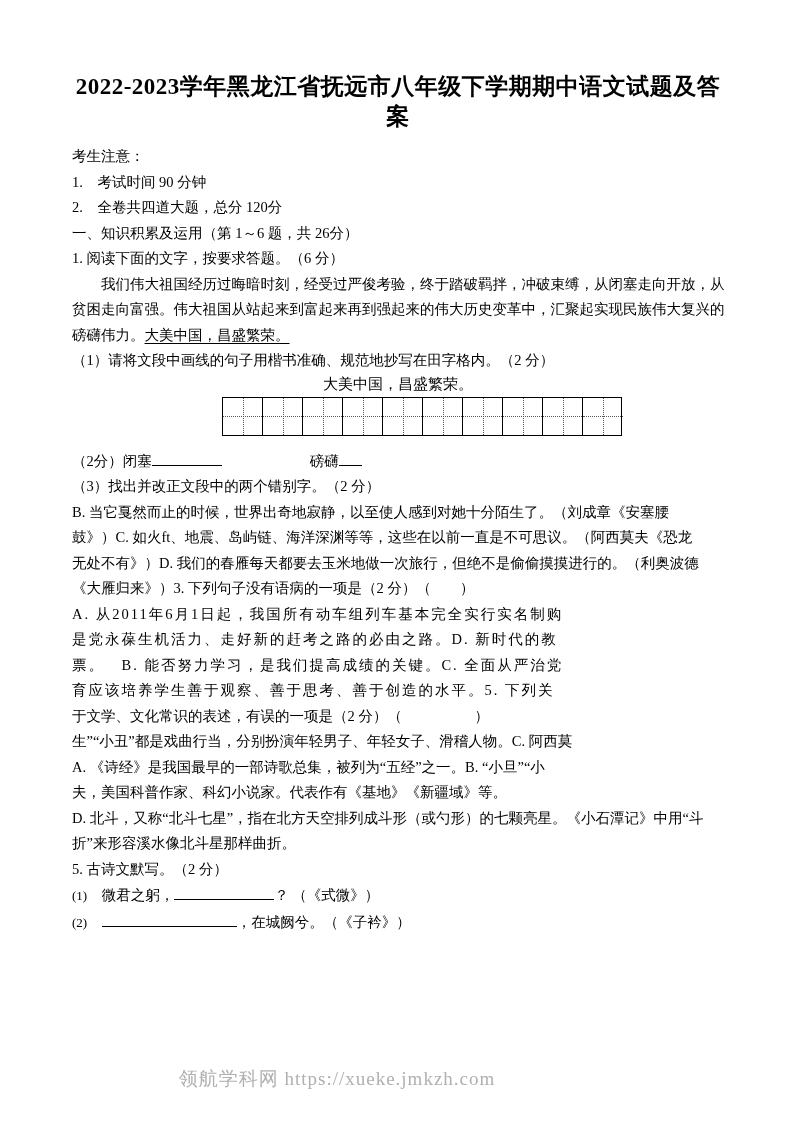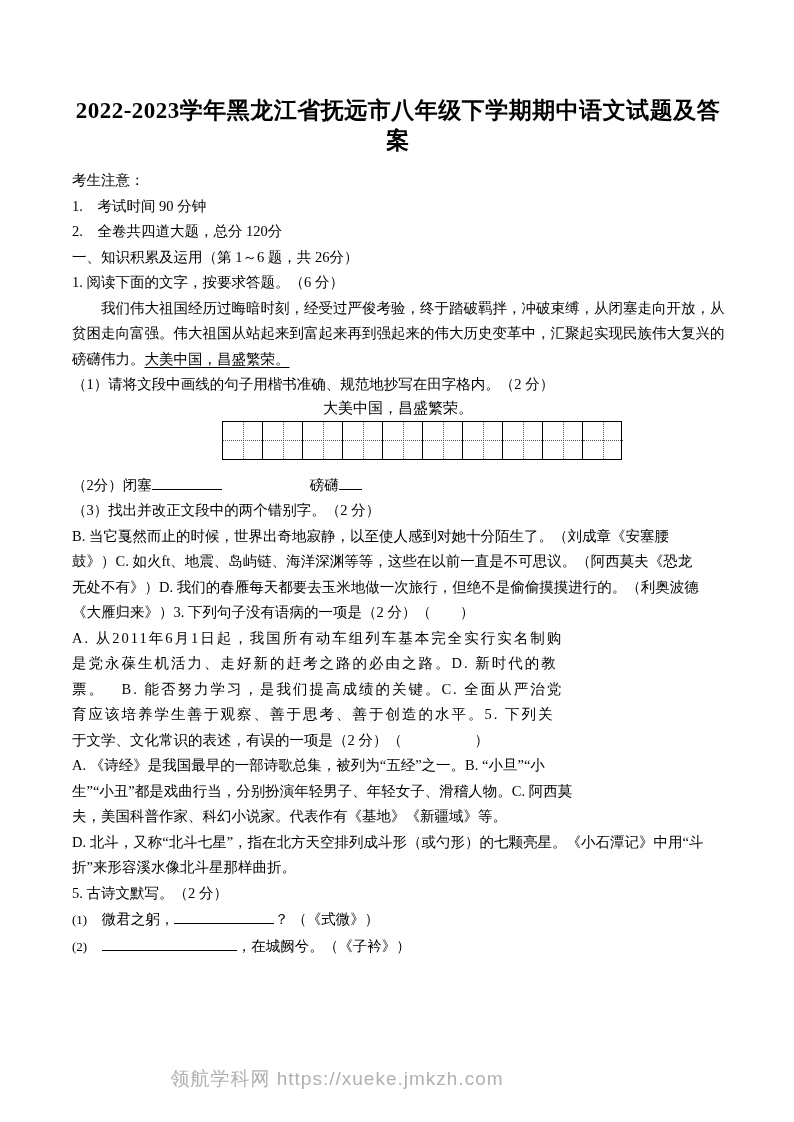--- a/index.html
+++ b/index.html
@@ -8,21 +8,21 @@
   }
   html,body{margin:0;padding:0;}
   body{
     width:794px;height:1122px;overflow:hidden;background:#ffffff;
     font-family:"Liberation Serif","DejaVu Serif",serif;
     color:var(--text-color);
     position:relative;
   }
   .page{
     position:relative;
-    padding:96px 70px 0 72px;
+    padding:72px 70px 0 72px;
     box-sizing:border-box;
     width:794px;height:1122px;
   }
   .title{
     font-size:23px;font-weight:bold;text-align:center;
     line-height:30px;margin:0 0 12px 0;letter-spacing:0.5px;
   }
   .line{
     font-size:14.5px;line-height:25.5px;white-space:nowrap;
   }
@@ -54,21 +54,21 @@
   }
   .tzg-cell::after{
     content:"";position:absolute;top:50%;left:0;right:0;
     border-top:1px dotted #555;
   }
   .gap88{display:inline-block;width:88px;}
   .gap52{display:inline-block;width:52px;}
   .watermark{
     position:absolute;left:0;top:1066px;width:674px;
     text-align:center;
-    font-family:Liberation Sans, sans-serif;
+    font-family:Liberation Serif, serif;
     font-size:19px;color:var(--watermark-color);letter-spacing:1px;
   }
 </style>
 </head>
 <body>
 
 <div class="page">
 
   <div class="title">2022-2023学年黑龙江省抚远市八年级下学期期中语文试题及答案</div>
 
@@ -111,22 +111,22 @@
   <div class="line">鼓》）C. 如火ft、地震、岛屿链、海洋深渊等等，这些在以前一直是不可思议。（阿西莫夫《恐龙</div>
   <div class="line">无处不有》）D. 我们的春雁每天都要去玉米地做一次旅行，但绝不是偷偷摸摸进行的。（利奥波德</div>
 
   <div class="line">《大雁归来》）3. 下列句子没有语病的一项是（2 分）（　　）</div>
   <div class="line sp">A. 从2011年6月1日起，我国所有动车组列车基本完全实行实名制购</div>
   <div class="line sp">是党永葆生机活力、走好新的赶考之路的必由之路。D. 新时代的教</div>
   <div class="line sp">票。　B. 能否努力学习，是我们提高成绩的关键。C. 全面从严治党</div>
   <div class="line sp">育应该培养学生善于观察、善于思考、善于创造的水平。5. 下列关</div>
 
   <div class="line">于文学、文化常识的表述，有误的一项是（2 分）（　　　　　）</div>
+  <div class="line">生”“小丑”都是戏曲行当，分别扮演年轻男子、年轻女子、滑稽人物。C. 阿西莫</div>
   <div class="line">A. 《诗经》是我国最早的一部诗歌总集，被列为“五经”之一。B. “小旦”“小</div>
-  <div class="line">生”“小丑”都是戏曲行当，分别扮演年轻男子、年轻女子、滑稽人物。C. 阿西莫</div>
   <div class="line">夫，美国科普作家、科幻小说家。代表作有《基地》《新疆域》等。</div>
   <div class="line">D. 北斗，又称“北斗七星”，指在北方天空排列成斗形（或勺形）的七颗亮星。《小石潭记》中用“斗</div>
   <div class="line">折”来形容溪水像北斗星那样曲折。</div>
 
   <div class="line">5. 古诗文默写。（2 分）</div>
 
   <div class="line" style="line-height:27px"><span class="small-no">(1)</span><span>　微君之躬，</span><span class="bl" style="width:100px"></span><span>？ （《式微》）</span></div>
 
   <div class="line" style="line-height:27px"><span class="small-no">(2)</span><span>　</span><span class="bl" style="width:135px"></span><span>，在城阙兮。（《子衿》）</span></div>
 

